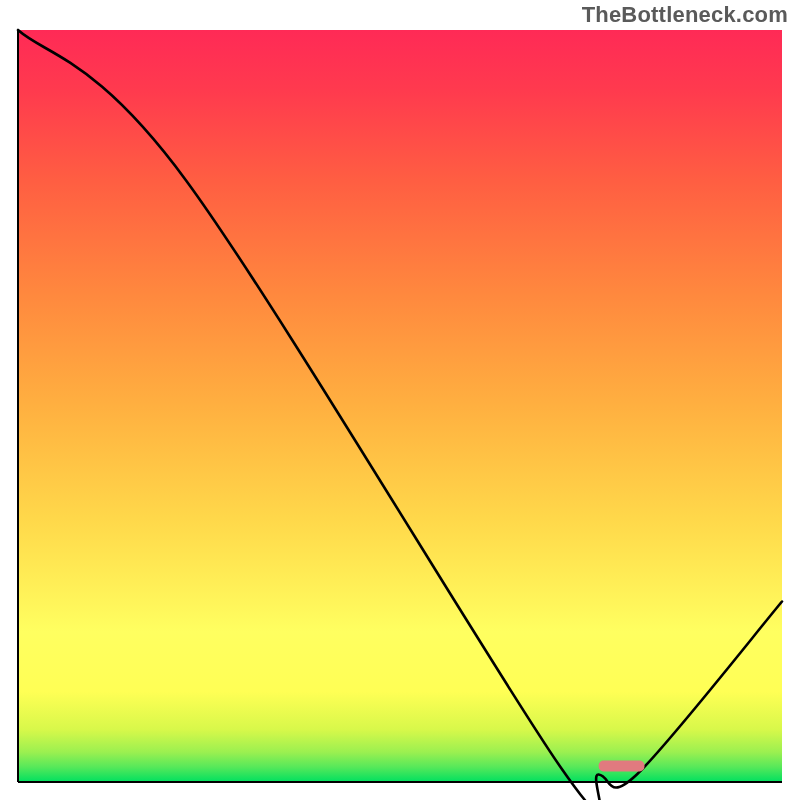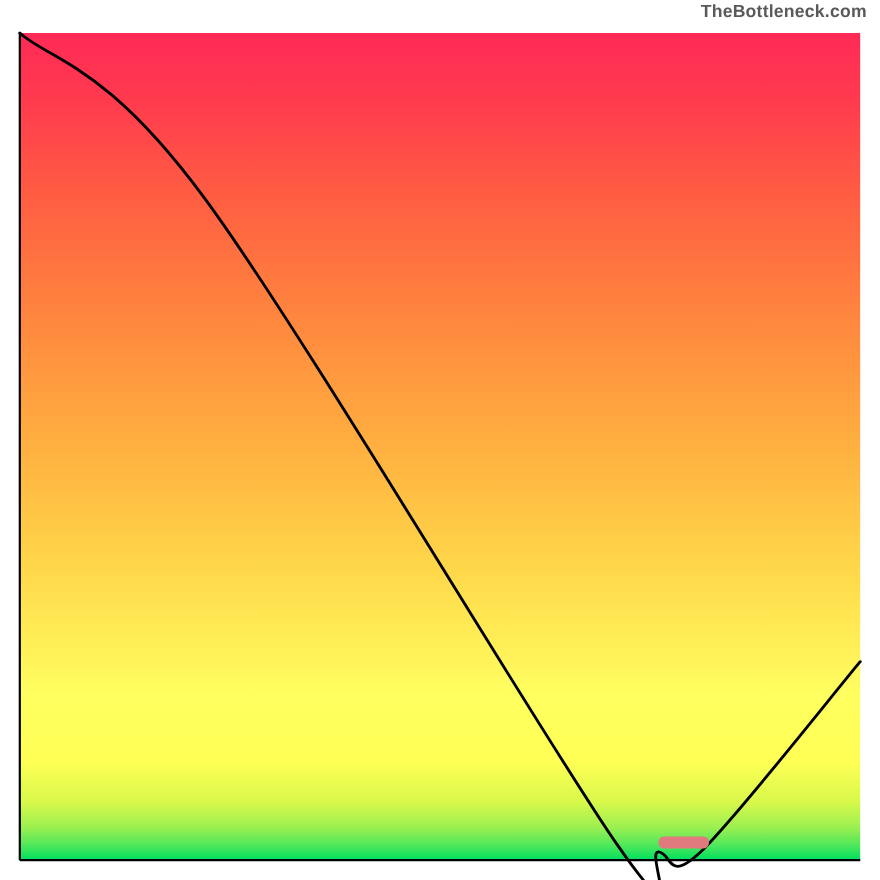--- a/index.html
+++ b/index.html
@@ -12,21 +12,21 @@
   }
   .frame {
     position: relative;
     width: 800px;
     height: 800px;
   }
   .watermark {
     position: absolute;
     top: 2px;
     right: 12px;
-    font-size: 16px;
+    font-size: 22px;
     font-weight: 600;
     color: #5a5a5a;
     letter-spacing: 0.2px;
     margin-left: 32px;
   }
   svg {
     position: absolute;
     top: 0;
     left: 0;
   }

